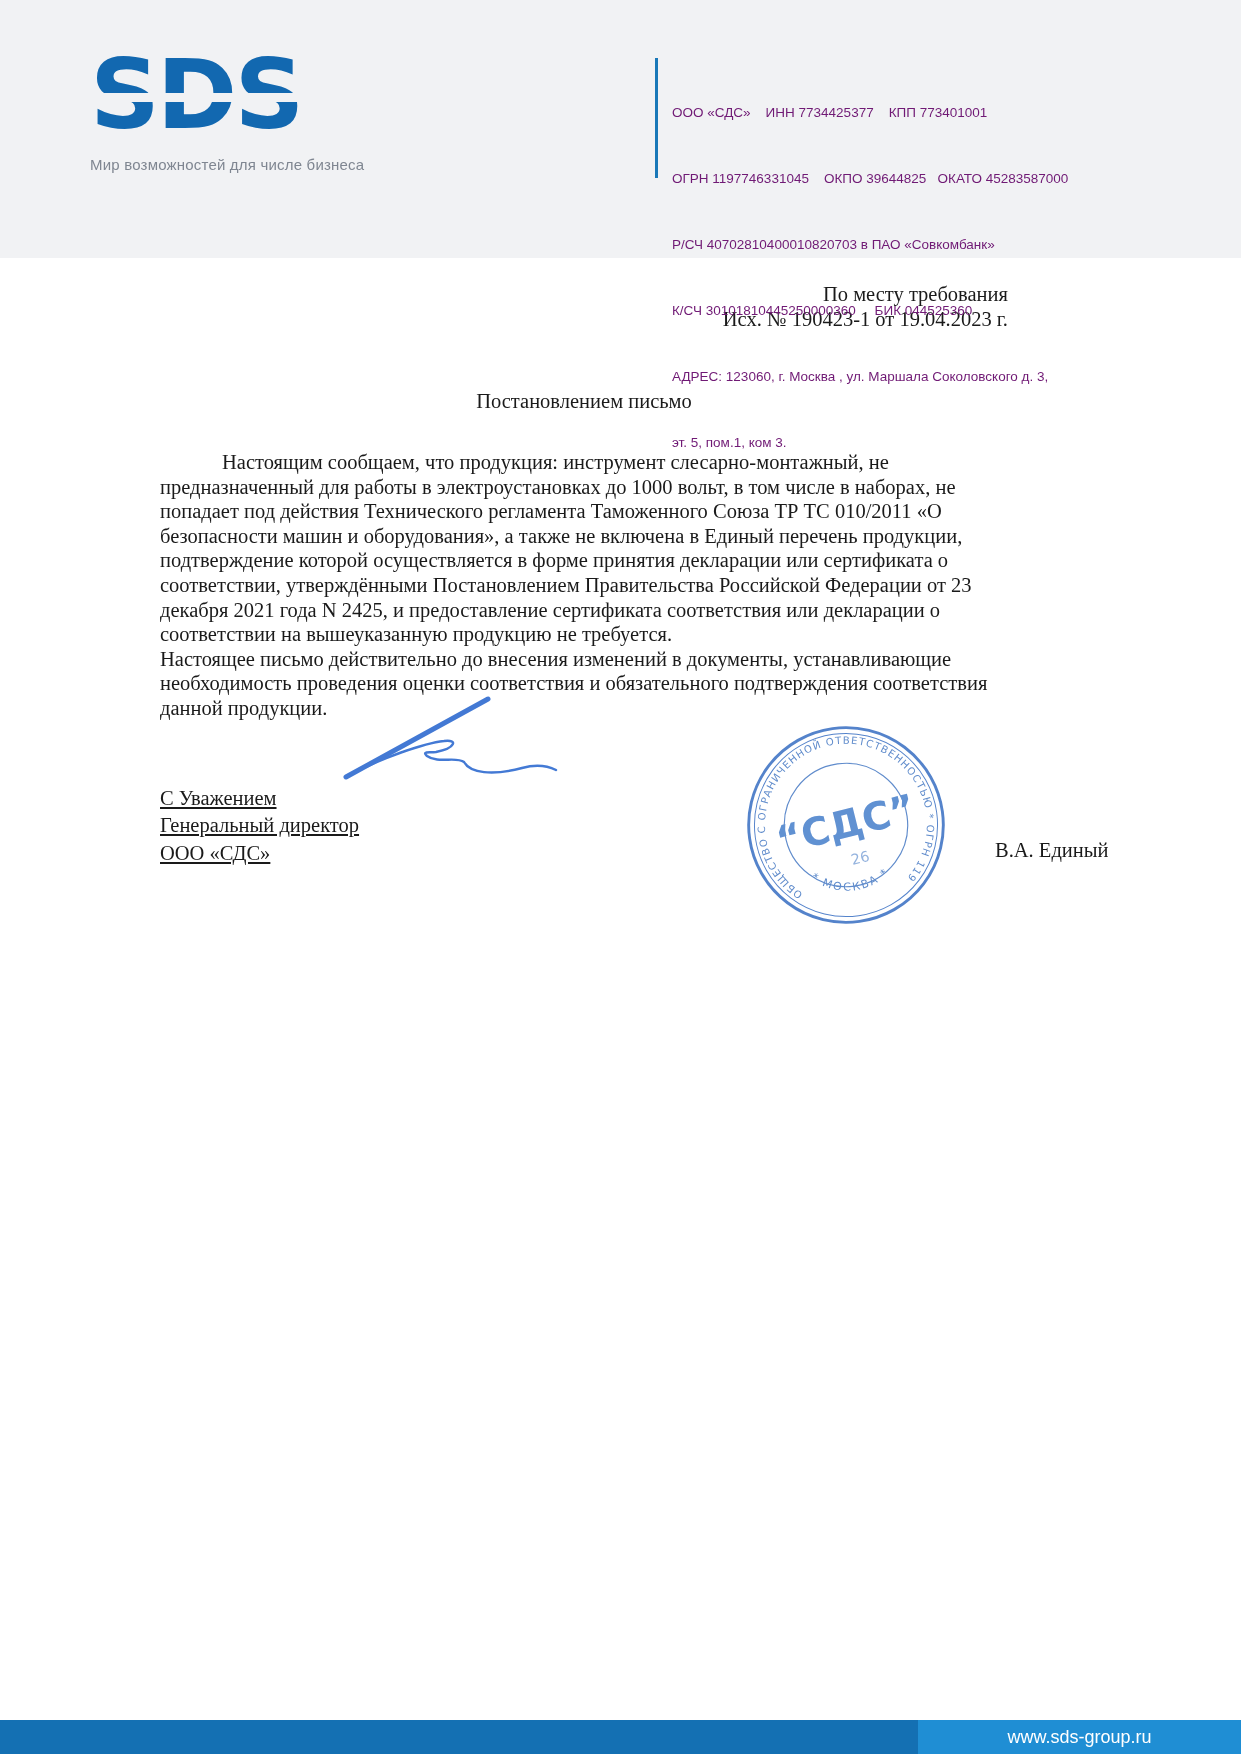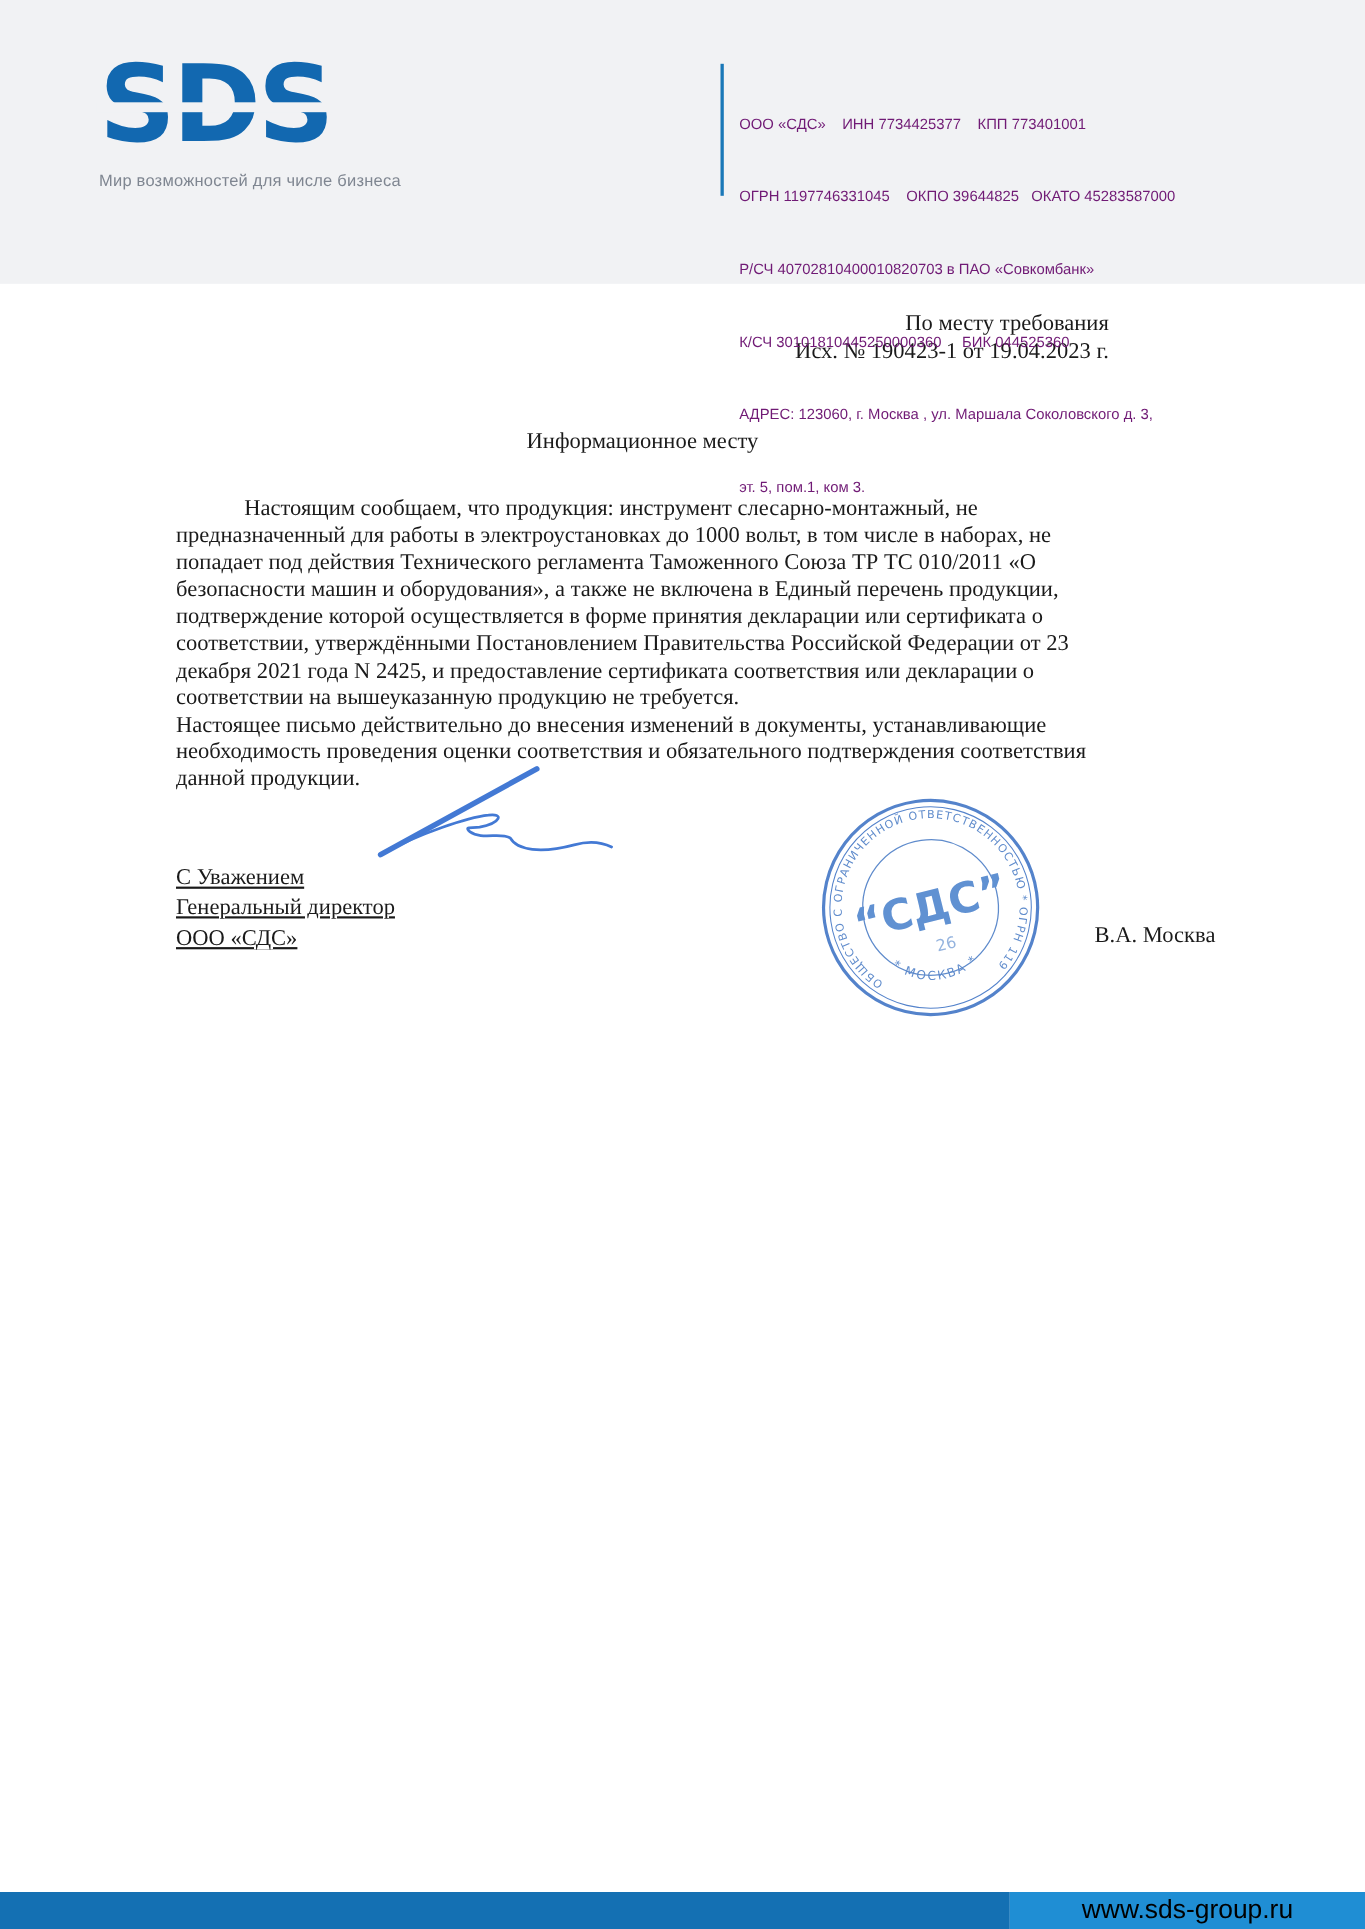--- a/index.html
+++ b/index.html
@@ -103,22 +103,22 @@
     left: 0; bottom: 0;
     width: 1241px; height: 34px;
     display: flex;
   }
   .footer-dark { width: 918px; height: 100%; background: #1470b3; }
   .footer-light {
     flex: 1; height: 100%;
     background: #1f8ed4;
     display: flex; align-items: center; justify-content: center;
     font-family: "Liberation Sans", sans-serif;
-    font-size: 24px;
-    color: #000000;
+    font-size: 18px;
+    color: #ffffff;
   }
 </style>
 </head>
 <body>
 
 <div class="page">
 
   <header class="letterhead">
     <div class="logo-block">
       <div class="logo">
@@ -138,21 +138,21 @@
         <div>эт. 5, пом.1, ком 3.</div>
       </div>
     </div>
   </header>
 
   <section class="ref-block">
     <div>По месту требования</div>
     <div>Исх. № 190423-1 от 19.04.2023 г.</div>
   </section>
 
-  <h1 class="letter-title">Информационное месту</h1>
+  <h1 class="letter-title">Постановлением письмо</h1>
 
   <div class="letter-body">
     <p class="indent">Настоящим сообщаем, что продукция: инструмент слесарно-монтажный, не предназначенный для работы в электроустановках до 1000 вольт, в том числе в наборах, не попадает под действия Технического регламента Таможенного Союза ТР ТС 010/2011 «О безопасности машин и оборудования», а также не включена в Единый перечень продукции, подтверждение которой осуществляется в форме принятия декларации или сертификата о соответствии, утверждёнными Постановлением Правительства Российской Федерации от 23 декабря 2021 года N 2425, и предоставление сертификата соответствия или декларации о соответствии на вышеуказанную продукцию не требуется.</p>
     <p>Настоящее письмо действительно до внесения изменений в документы, устанавливающие необходимость проведения оценки соответствия и обязательного подтверждения соответствия данной продукции.</p>
   </div>
 
   <div class="sign-area">
     <div class="closing-block">
       <div>С Уважением</div>
       <div>Генеральный директор</div>
@@ -179,21 +179,21 @@
           <textPath href="#stamp-ring-path">ОБЩЕСТВО С ОГРАНИЧЕННОЙ ОТВЕТСТВЕННОСТЬЮ * ОГРН 1197746331045</textPath>
         </text>
         <text font-family="DejaVu Sans, sans-serif" font-size="11.5" letter-spacing="2" fill="#4a7cc5">
           <textPath href="#stamp-bottom-path">* МОСКВА *</textPath>
         </text>
         <text x="110" y="123" text-anchor="middle" transform="rotate(-6 110 110)" font-family="DejaVu Sans, sans-serif" font-weight="bold" font-size="40" fill="#4b82cc">“СДС”</text>
         <text x="116" y="152" text-anchor="middle" transform="rotate(-6 110 110)" font-family="DejaVu Sans, sans-serif" font-size="15" fill="#86a9da">26</text>
       </g>
     </svg>
 
-    <div class="signer-name">В.А. Москва</div>
+    <div class="signer-name">В.А. Единый</div>
   </div>
 
   <footer class="footer-bar">
     <div class="footer-dark"></div>
     <div class="footer-light">
       <span>www.sds-group.ru</span>
     </div>
   </footer>
 
 </div>

